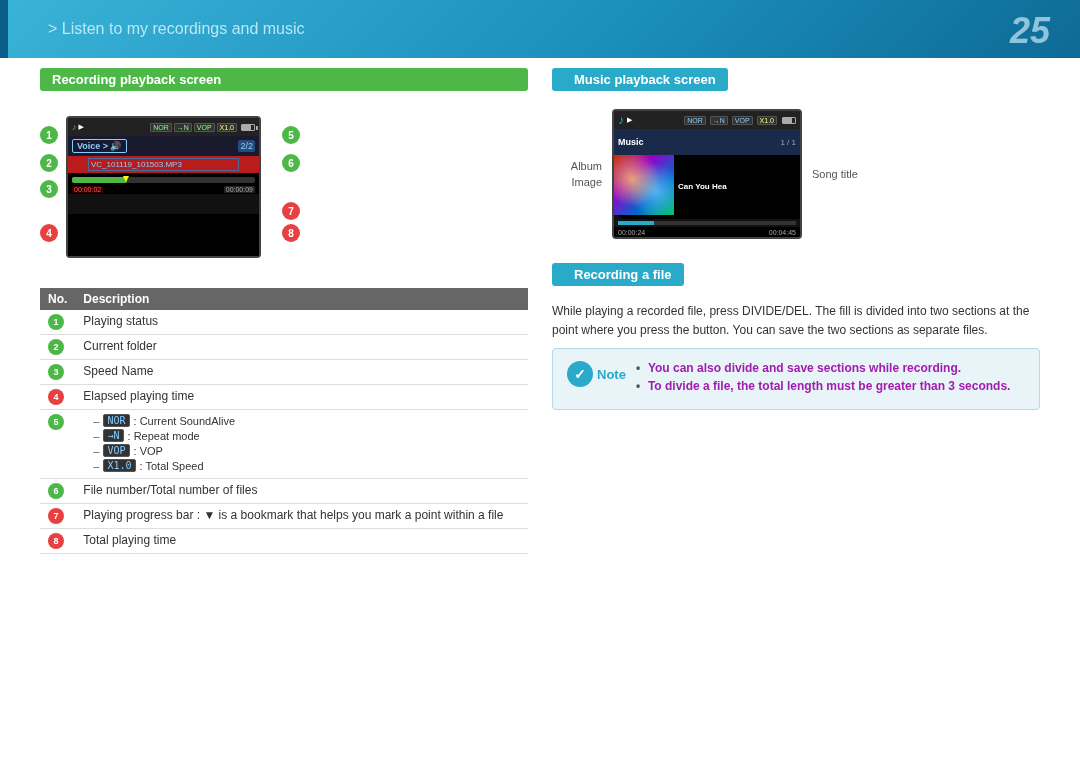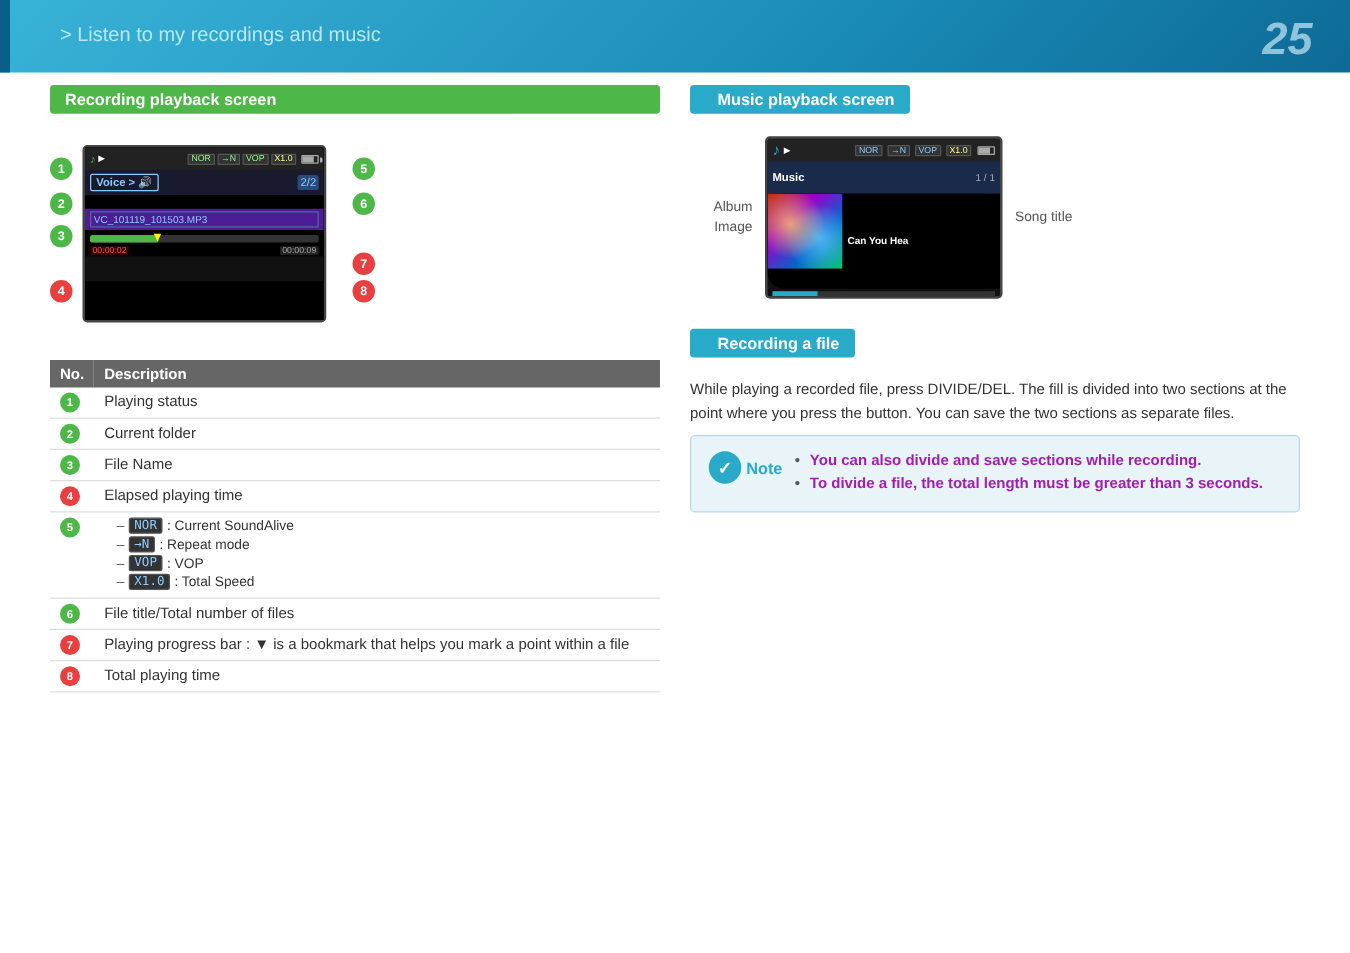--- a/index.html
+++ b/index.html
@@ -193,23 +193,22 @@
     .file-count {
       color: #8cf;
       font-size: 9px;
       background: #2a4a7a;
       padding: 1px 2px;
       border-radius: 2px;
     }
 
     
     .screen-filename {
-      padding: 2px 4px;
-      background: #4c1d95;
-      margin-top: 11px;
+      padding: 2px 20px;
+      background: #b91c1c;
     }
     .filename-text {
       color: #8cf;
       font-size: 8px;
       border: 1px solid #4a6a9a;
       padding: 1px 2px;
       display: block;
     }
     .progress-bar-outer {
       height: 6px;
@@ -367,21 +366,21 @@
       font-size: 9px;
       font-weight: bold;
     }
     .music-track-num {
       color: #aaa;
       font-size: 8px;
     }
 
     .music-album-area {
       display: flex;
-      height: 76px;
+      height: 64px;
       background: #000;
       border-radius: 13px;
     }
     .album-art {
       width: 60px;
       height: 60px;
       background: linear-gradient(135deg, #ff6633, #cc44ff, #44aaff, #44ff88, #ffcc00);
       position: relative;
       overflow: hidden;
     }
@@ -605,21 +604,21 @@
           <td>Playing status</td>
         </tr>
 
         <tr>
           <td><span class="row-num num-green">2</span></td>
           <td>Current folder</td>
         </tr>
 
         <tr>
           <td><span class="row-num num-green">3</span></td>
-          <td>File Name</td>
+          <td>Speed Name</td>
         </tr>
 
         <tr>
           <td><span class="row-num num-red">4</span></td>
           <td>Elapsed playing time</td>
         </tr>
 
         <tr>
           <td><span class="row-num num-green">5</span></td>
           <td>
@@ -643,21 +642,21 @@
                 <span class="sub-dash">–</span>
                 <span class="code-tag">X1.0</span>
                 <span>: Total Speed</span>
               </div>
             </div>
           </td>
         </tr>
 
         <tr>
           <td><span class="row-num num-green">6</span></td>
-          <td>File title/Total number of files</td>
+          <td>File number/Total number of files</td>
         </tr>
 
         <tr>
           <td><span class="row-num num-red">7</span></td>
           <td>Playing progress bar : ▼ is a bookmark that helps you mark a point within a file</td>
         </tr>
 
         <tr>
           <td><span class="row-num num-red">8</span></td>
           <td>Total playing time</td>

